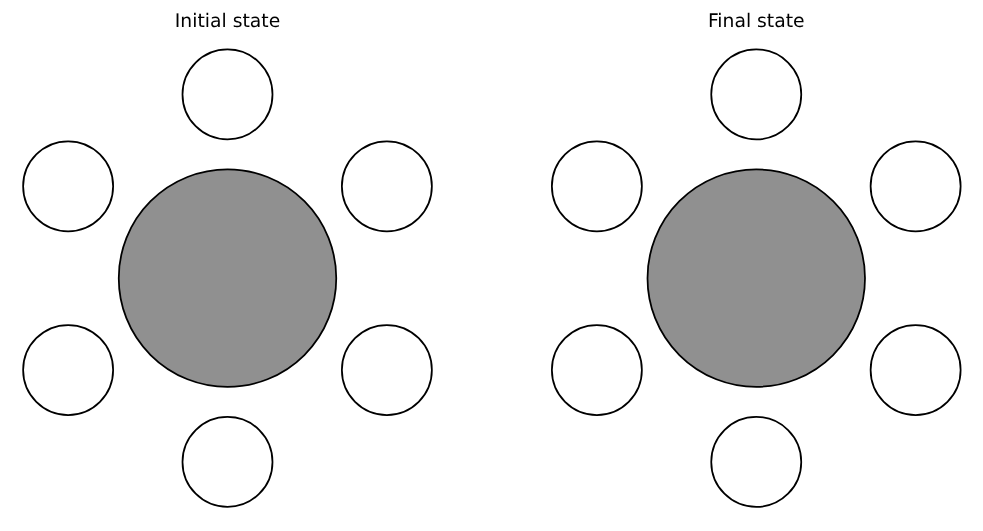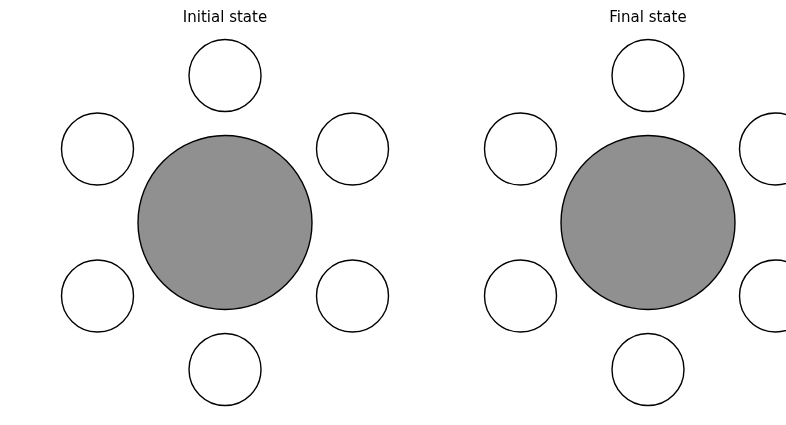--- a/index.html
+++ b/index.html
@@ -6,21 +6,20 @@
     margin: 0;
     padding: 0;
     background: #ffffff;
   }
   .figure-wrap {
     position: relative;
     width: 634px;
     height: 425px;
     background: #ffffff;
     font-family: "DejaVu Sans", sans-serif;
-    padding-left: 43px;
   }
   svg.figure {
     display: block;
     width: 786px;
     height: 425px;
   }
   svg.figure circle {
     stroke: #000000;
     stroke-width: 1.4;
   }

